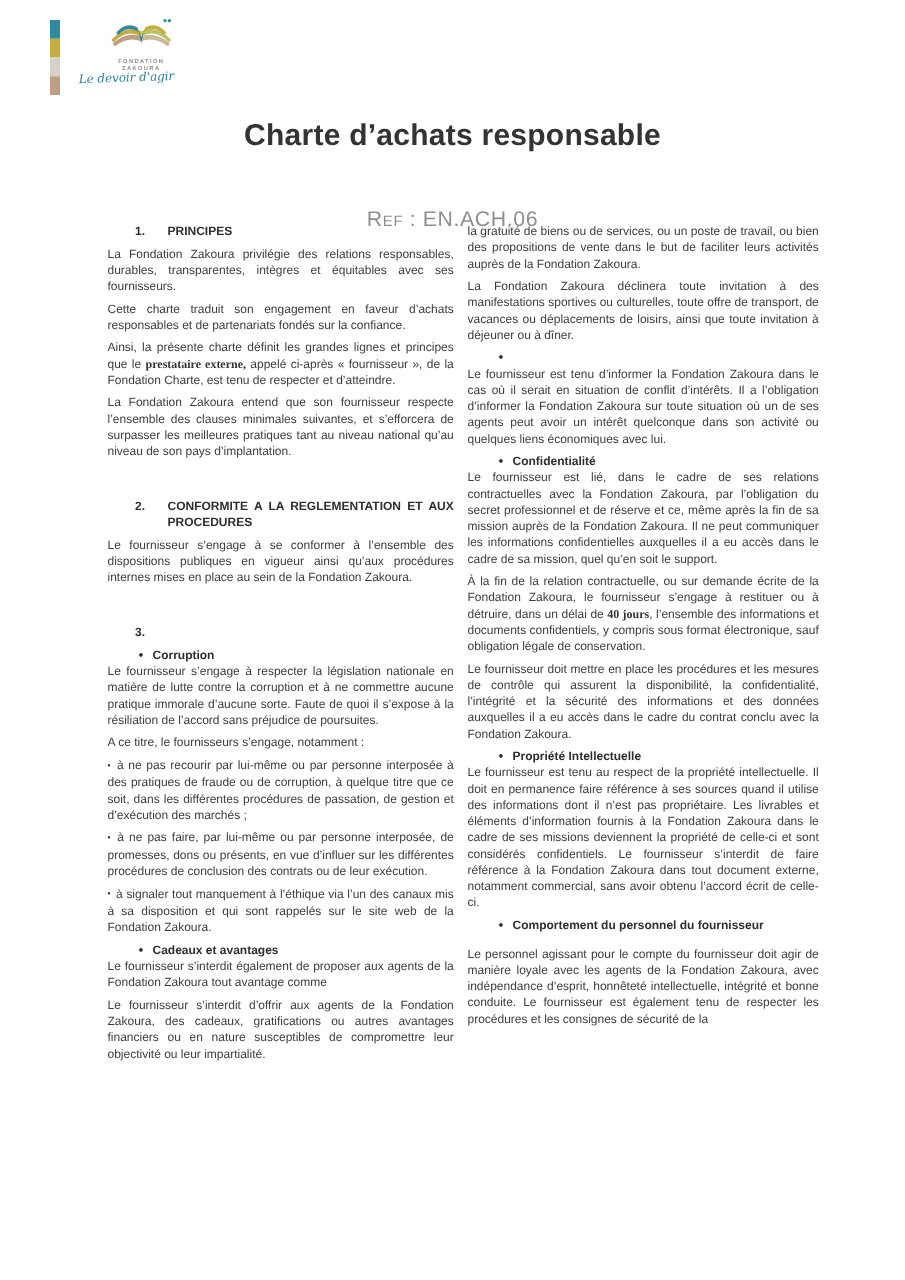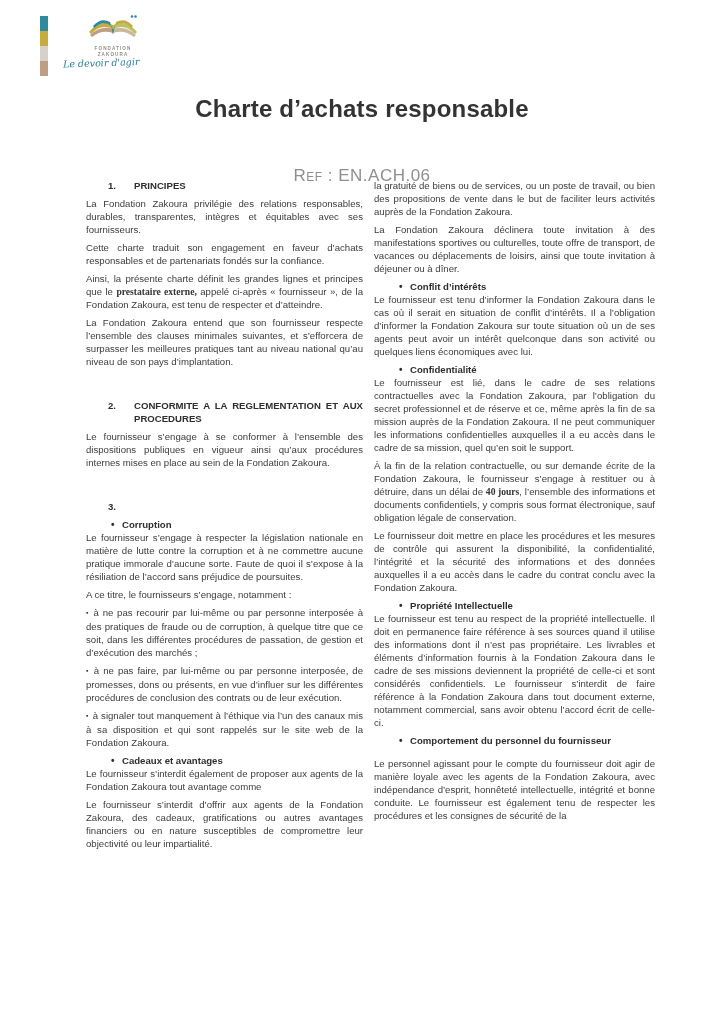--- a/index.html
+++ b/index.html
@@ -88,21 +88,21 @@
   <div class="doc-title">Charte d’achats responsable</div>
   <div class="doc-ref">Ref : EN.ACH.06</div>
 
   <div class="col col-left" id="col-left">
       <div class="sec">
         <span class="sec-num">1.</span>
         <span class="sec-text">PRINCIPES</span>
       </div>
       <p class="para"><span>La Fondation Zakoura privilégie des relations responsables, durables, transparentes, intègres et équitables avec ses fournisseurs.</span></p>
       <p class="para"><span>Cette charte traduit son engagement en faveur d’achats responsables et de partenariats fondés sur la confiance.</span></p>
-      <p class="para"><span>Ainsi, la présente charte définit les grandes lignes et principes que le </span><span class="bold">prestataire externe,</span><span> appelé ci-après « fournisseur », de la Fondation Zakoura, est tenu de respecter et d’atteindre.</span></p>
+      <p class="para"><span>Ainsi, la présente charte définit les grandes lignes et principes que le </span><span class="bold">prestataire externe,</span><span> appelé ci-après « fournisseur », de la Fondation Charte, est tenu de respecter et d’atteindre.</span></p>
       <p class="para"><span>La Fondation Zakoura entend que son fournisseur respecte l’ensemble des clauses minimales suivantes, et s’efforcera de surpasser les meilleures pratiques tant au niveau national qu’au niveau de son pays d’implantation.</span></p>
       <div class="gap"></div>
       <div class="sec">
         <span class="sec-num">2.</span>
         <span class="sec-text">CONFORMITE A LA REGLEMENTATION ET AUX PROCEDURES</span>
       </div>
       <p class="para"><span>Le fournisseur s’engage à se conformer à l’ensemble des dispositions publiques en vigueur ainsi qu’aux procédures internes mises en place au sein de la Fondation Zakoura.</span></p>
       <div class="gap"></div>
       <div class="sec stretch">
         <span class="sec-num">3.</span>
@@ -121,21 +121,20 @@
         <span class="b-text">Cadeaux et avantages</span>
       </div>
       <p class="para"><span>Le fournisseur s’interdit également de proposer aux agents de la Fondation Zakoura tout avantage comme</span></p>
       <p class="para"><span>Le fournisseur s’interdit d’offrir aux agents de la Fondation Zakoura, des cadeaux, gratifications ou autres avantages financiers ou en nature susceptibles de compromettre leur objectivité ou leur impartialité.</span></p>
     </div>
   <div class="col col-right" id="col-right">
       <p class="para"><span>la gratuité de biens ou de services, ou un poste de travail, ou bien des propositions de vente dans le but de faciliter leurs activités auprès de la Fondation Zakoura.</span></p>
       <p class="para"><span>La Fondation Zakoura déclinera toute invitation à des manifestations sportives ou culturelles, toute offre de transport, de vacances ou déplacements de loisirs, ainsi que toute invitation à déjeuner ou à dîner.</span></p>
       <div class="bullet">
         <span class="b-dot">•</span>
-        <span class="b-text">Conflit d’intérêts</span>
       </div>
       <p class="para"><span>Le fournisseur est tenu d’informer la Fondation Zakoura dans le cas où il serait en situation de conflit d’intérêts. Il a l’obligation d’informer la Fondation Zakoura sur toute situation où un de ses agents peut avoir un intérêt quelconque dans son activité ou quelques liens économiques avec lui.</span></p>
       <div class="bullet">
         <span class="b-dot">•</span>
         <span class="b-text">Confidentialité</span>
       </div>
       <p class="para"><span>Le fournisseur est lié, dans le cadre de ses relations contractuelles avec la Fondation Zakoura, par l’obligation du secret professionnel et de réserve et ce, même après la fin de sa mission auprès de la Fondation Zakoura. Il ne peut communiquer les informations confidentielles auxquelles il a eu accès dans le cadre de sa mission, quel qu’en soit le support.</span></p>
       <p class="para"><span>À la fin de la relation contractuelle, ou sur demande écrite de la Fondation Zakoura, le fournisseur s’engage à restituer ou à détruire, dans un délai de </span><span class="bold">40 jours</span><span>, l’ensemble des informations et documents confidentiels, y compris sous format électronique, sauf obligation légale de conservation.</span></p>
       <p class="para"><span>Le fournisseur doit mettre en place les procédures et les mesures de contrôle qui assurent la disponibilité, la confidentialité, l’intégrité et la sécurité des informations et des données auxquelles il a eu accès dans le cadre du contrat conclu avec la Fondation Zakoura.</span></p>
       <div class="bullet">

